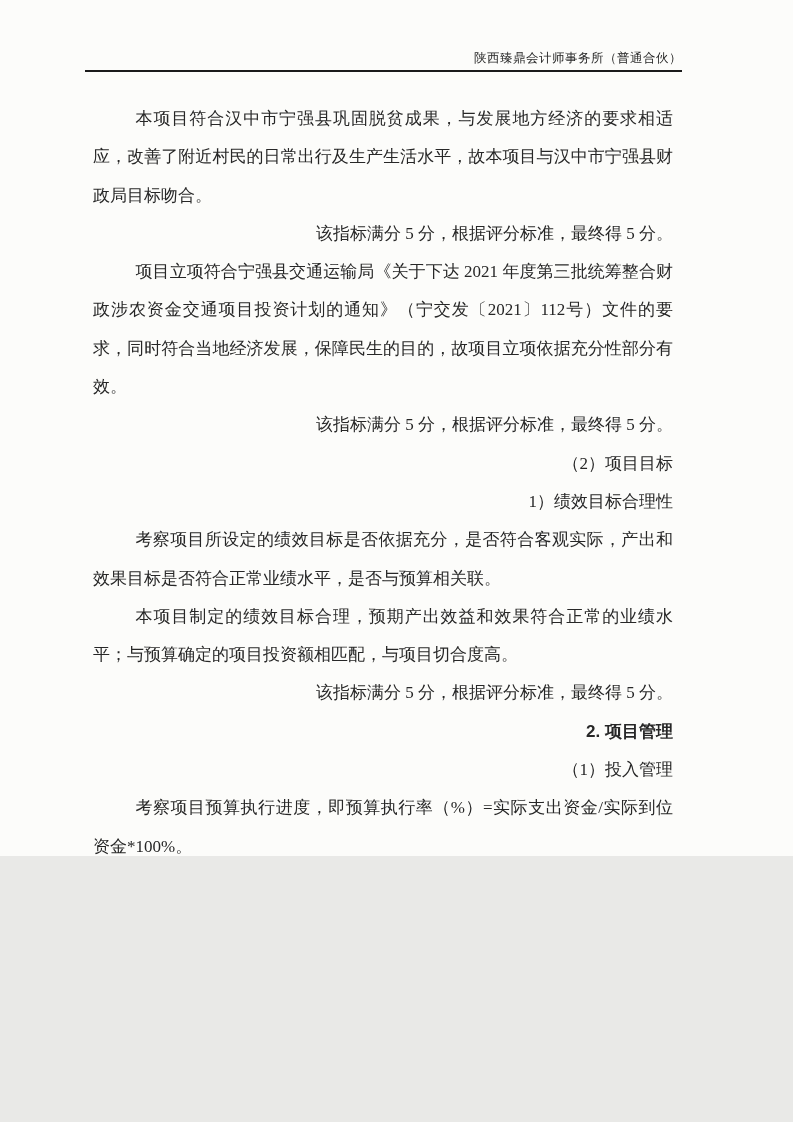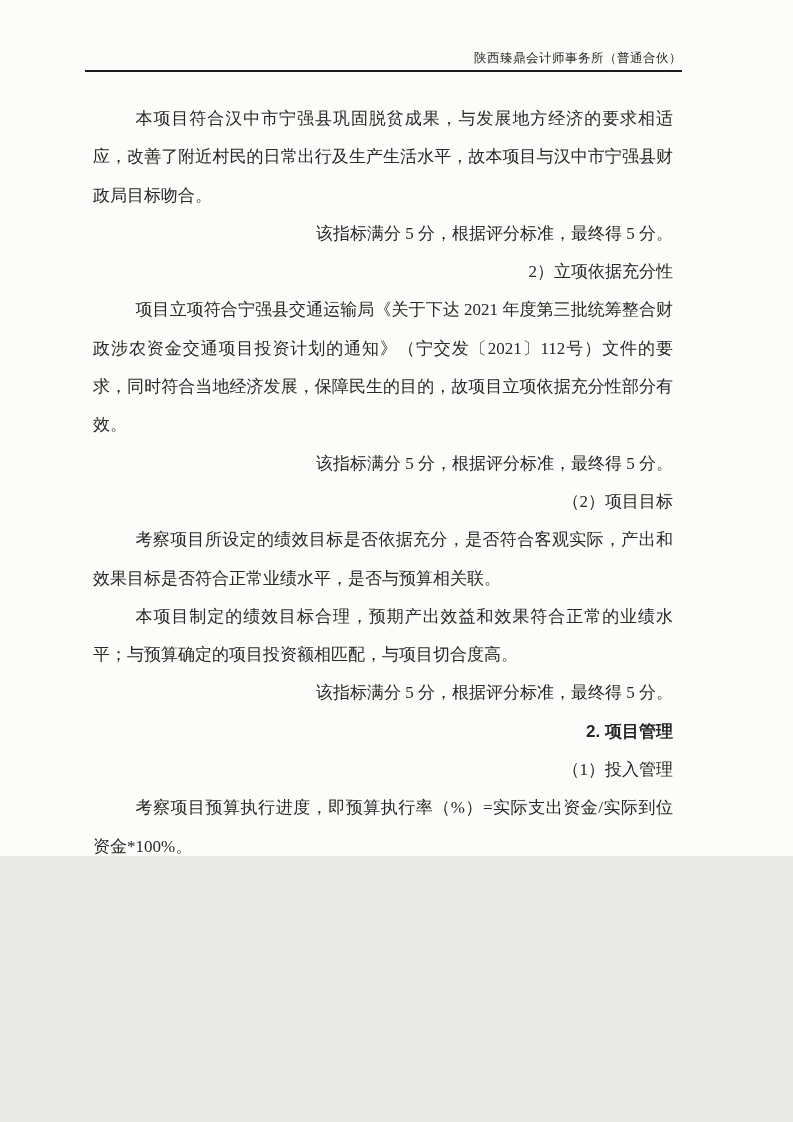--- a/index.html
+++ b/index.html
@@ -70,24 +70,24 @@
 
 <div class="page">
 
   <div class="header">
     <span>陕西臻鼎会计师事务所（普通合伙）</span>
   </div>
 
   <div class="content">
     <p class="para">本项目符合汉中市宁强县巩固脱贫成果，与发展地方经济的要求相适应，改善了附近村民的日常出行及生产生活水平，故本项目与汉中市宁强县财政局目标吻合。</p>
     <p class="para single">该指标满分 5 分，根据评分标准，最终得 5 分。</p>
-    <p class="para single">2）立项依据充分性</p>
     <p class="para">项目立项符合宁强县交通运输局《关于下达 2021 年度第三批统筹整合财政涉农资金交通项目投资计划的通知》（宁交发〔2021〕112号）文件的要求，同时符合当地经济发展，保障民生的目的，故项目立项依据充分性部分有效。</p>
     <p class="para single">该指标满分 5 分，根据评分标准，最终得 5 分。</p>
     <p class="para single">（2）项目目标</p>
+    <p class="para single">1）绩效目标合理性</p>
     <p class="para">考察项目所设定的绩效目标是否依据充分，是否符合客观实际，产出和效果目标是否符合正常业绩水平，是否与预算相关联。</p>
     <p class="para">本项目制定的绩效目标合理，预期产出效益和效果符合正常的业绩水平；与预算确定的项目投资额相匹配，与项目切合度高。</p>
     <p class="para single">该指标满分 5 分，根据评分标准，最终得 5 分。</p>
     <p class="para single bold">2. 项目管理</p>
     <p class="para single">（1）投入管理</p>
     <p class="para">考察项目预算执行进度，即预算执行率（%）=实际支出资金/实际到位资金*100%。</p>
   </div>
 
   <div class="footer">
     <span>7</span>

